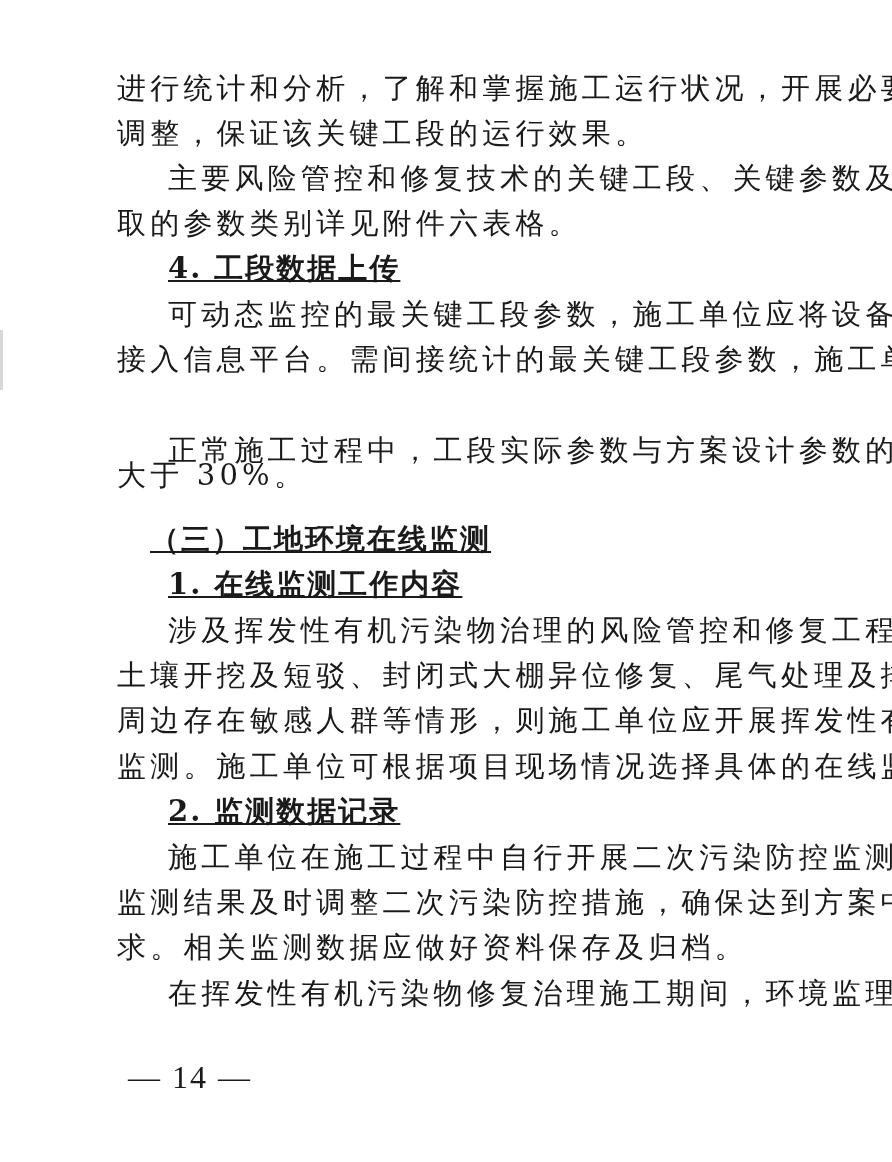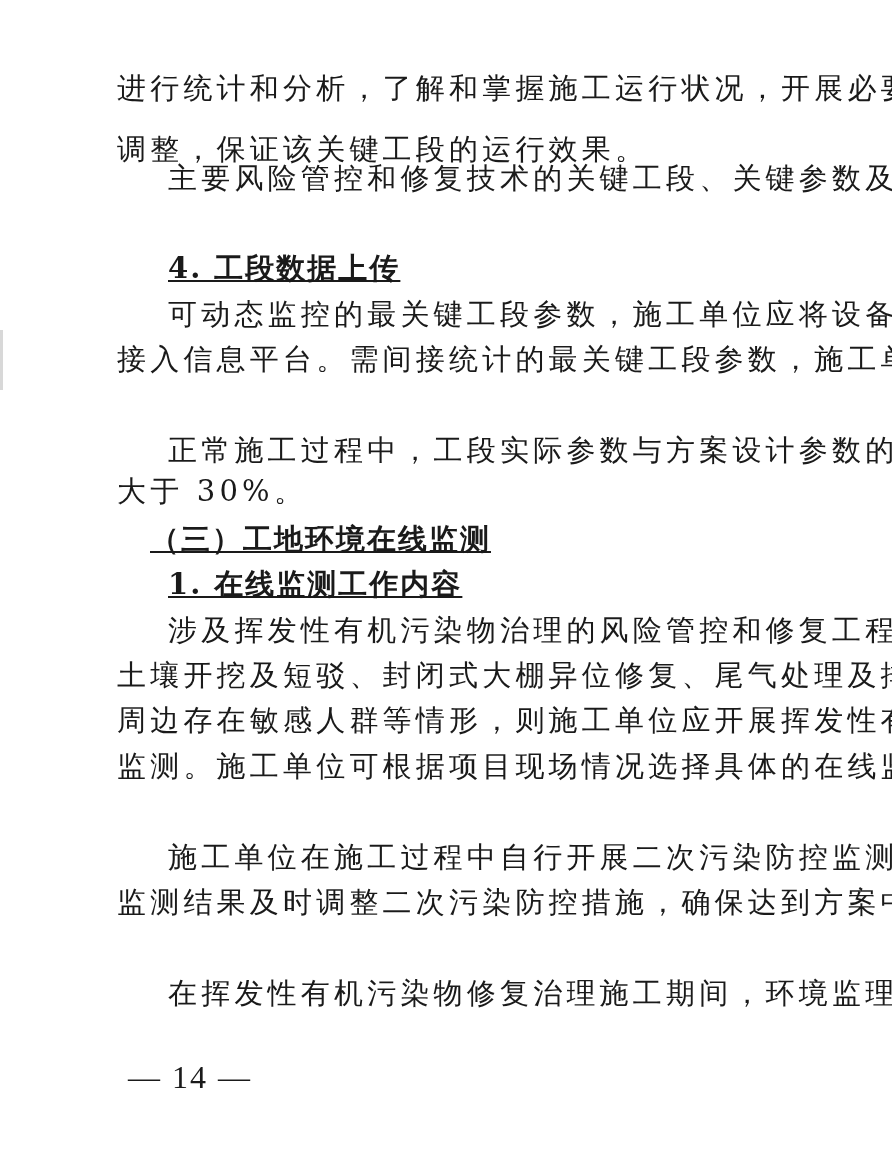--- a/index.html
+++ b/index.html
@@ -9,21 +9,21 @@
     font-family: "DejaVu Serif", "Liberation Serif", serif;
     color: #1a1a1a;
   }
   .page { position: absolute; left: 0; top: 0; width: 892px; height: 1162px; }
   .line {
     position: absolute; left: 117px; width: 668px;
     font-size: 29px; line-height: 40px; height: 40px;
     white-space: nowrap; letter-spacing: 4.2px;
     text-align: justify; text-align-last: justify;
   }
-  .line.last { text-align-last: left; margin-top: 16px; }
+  .line.last { text-align-last: left; }
   .line.indent { left: 168px; width: 617px; }
   .heading { font-weight: bold; text-align-last: left; letter-spacing: 2px; text-decoration: underline; }
   .footer {
     position: absolute; left: 128px; top: 1060px;
     font-size: 32px; line-height: 34px; letter-spacing: 2px;
     font-family: "Liberation Serif", serif;
   }
   .left-edge {
     position: absolute; left: 0; top: 330px; width: 3px; height: 60px;
     background: #d8d8d8;
@@ -32,38 +32,41 @@
 </head>
 <body>
 
 <div class="page">
   <div class="left-edge"></div>
 
   <div class="line" style="top:68px">进行统计和分析，了解和掌握施工运行状况，开展必要的控制和</div>
   <div class="line last" style="top:113px">调整，保证该关键工段的运行效果。</div>
 
   <div class="line indent" style="top:158px">主要风险管控和修复技术的关键工段、关键参数及需间接获</div>
+  <div class="line last" style="top:203px">取的参数类别详见附件六表格。</div>
 
   <div class="line indent heading" style="top:248px">4. 工段数据上传</div>
 
   <div class="line indent" style="top:294px">可动态监控的最关键工段参数，施工单位应将设备信号实时</div>
   <div class="line" style="top:339px">接入信息平台。需间接统计的最关键工段参数，施工单位应及时</div>
 
   <div class="line indent" style="top:430px">正常施工过程中，工段实际参数与方案设计参数的偏差不宜</div>
   <div class="line last" style="top:455px">大于 30%。</div>
 
   <div class="line indent heading" style="top:519px; left:150px;">（三）工地环境在线监测</div>
 
   <div class="line indent heading" style="top:564px">1. 在线监测工作内容</div>
 
   <div class="line indent" style="top:610px">涉及挥发性有机污染物治理的风险管控和修复工程，如存在</div>
   <div class="line" style="top:655px">土壤开挖及短驳、封闭式大棚异位修复、尾气处理及排放、项目</div>
   <div class="line" style="top:700px">周边存在敏感人群等情形，则施工单位应开展挥发性有机物在线</div>
   <div class="line" style="top:746px">监测。施工单位可根据项目现场情况选择具体的在线监测设备。</div>
 
+  <div class="line indent heading" style="top:791px">2. 监测数据记录</div>
 
   <div class="line indent" style="top:837px">施工单位在施工过程中自行开展二次污染防控监测，并根据</div>
   <div class="line" style="top:882px">监测结果及时调整二次污染防控措施，确保达到方案中的目标要</div>
+  <div class="line last" style="top:927px">求。相关监测数据应做好资料保存及归档。</div>
 
   <div class="line indent" style="top:973px">在挥发性有机污染物修复治理施工期间，环境监理单位应加</div>
 
   <div class="footer">— 14 —</div>
 </div>
 
 </body></html>

